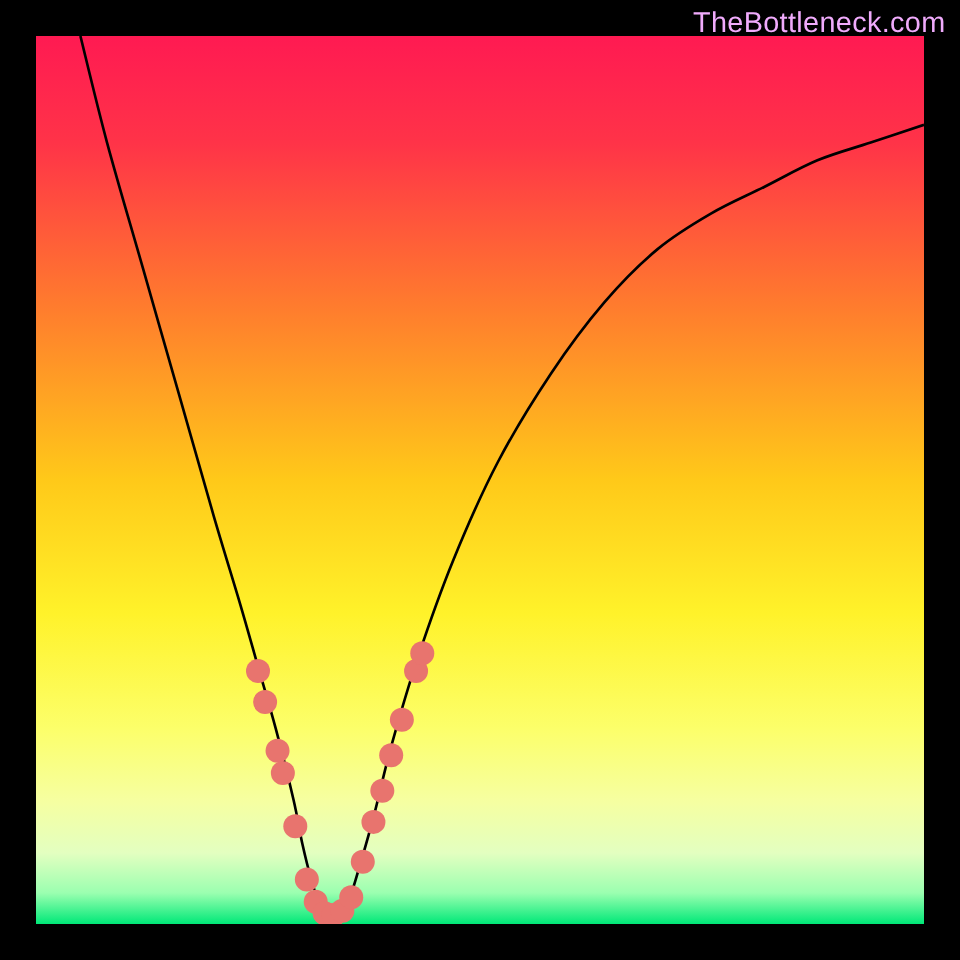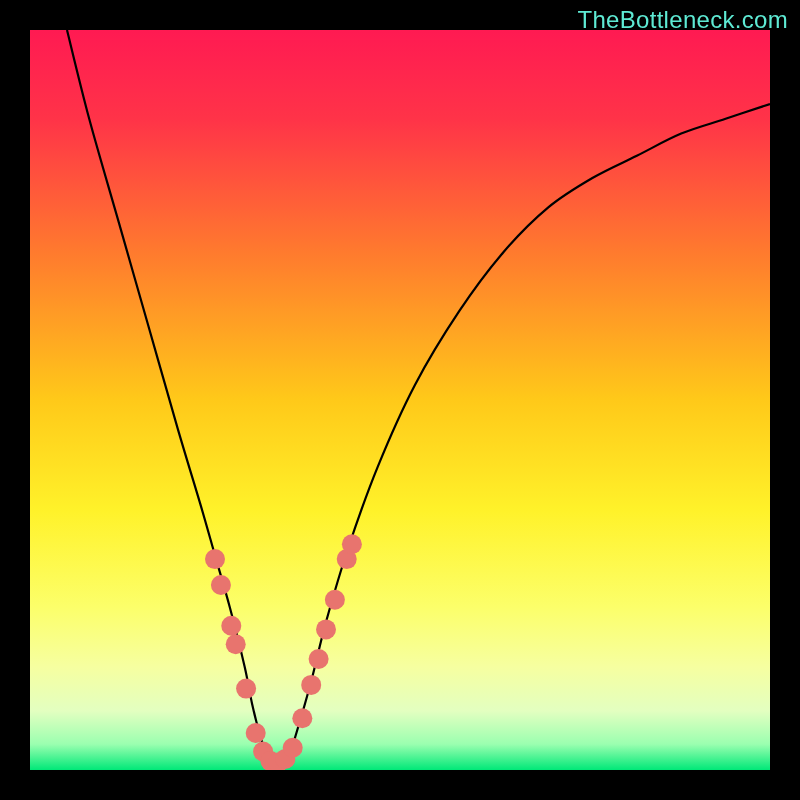--- a/index.html
+++ b/index.html
@@ -16,21 +16,21 @@
     left: 0;
     top: 0;
     width: 800px;
     height: 800px;
     background: #000;
   }
   .watermark {
     position: absolute;
     top: 6px;
     right: 12px;
-    color: #5eead4;
+    color: #f0abfc;
     font-size: 24px;
     font-weight: 400;
     letter-spacing: 0.3px;
     z-index: 10;
   }
   .plot-wrap {
     position: absolute;
     left: 30px;
     top: 30px;
     width: 740px;

